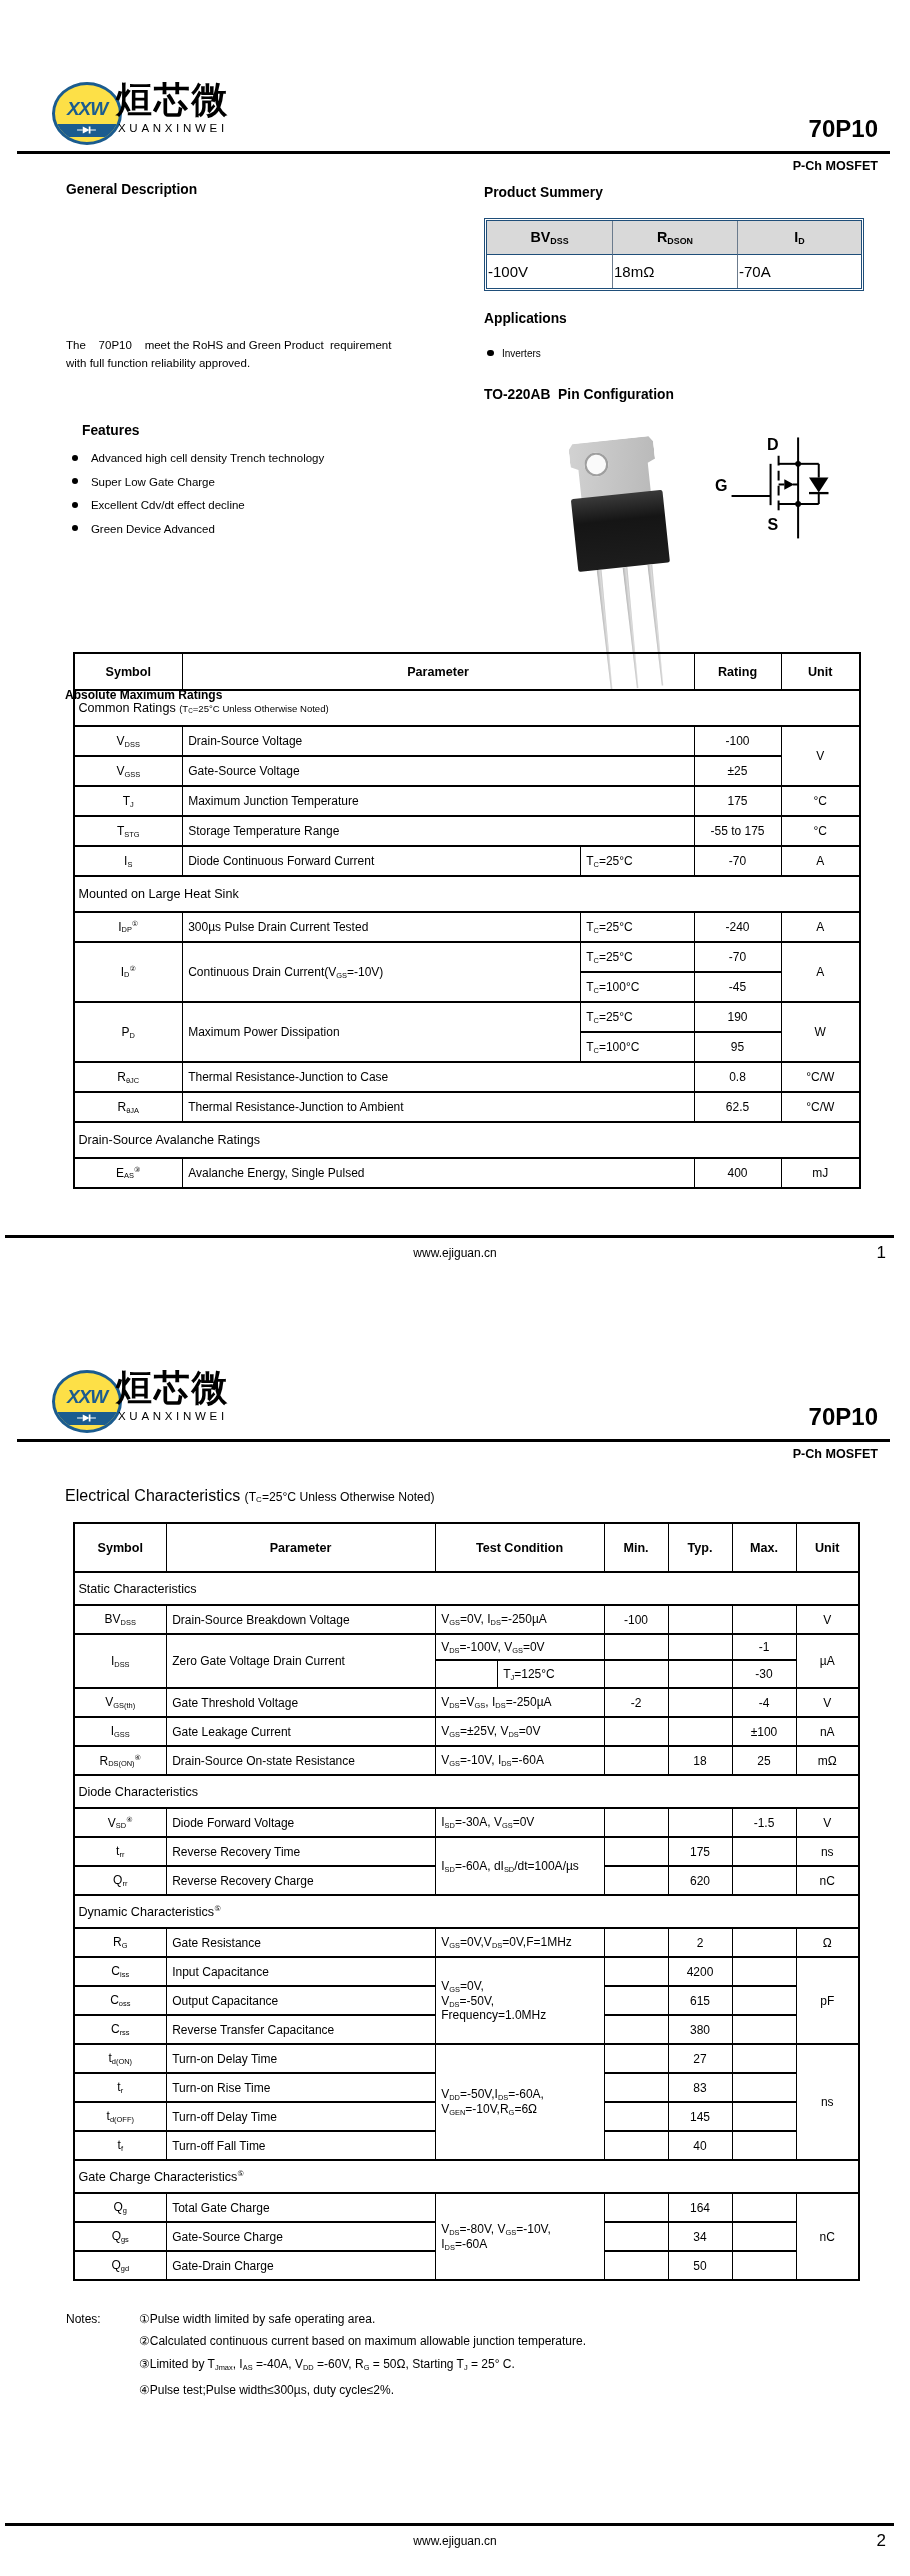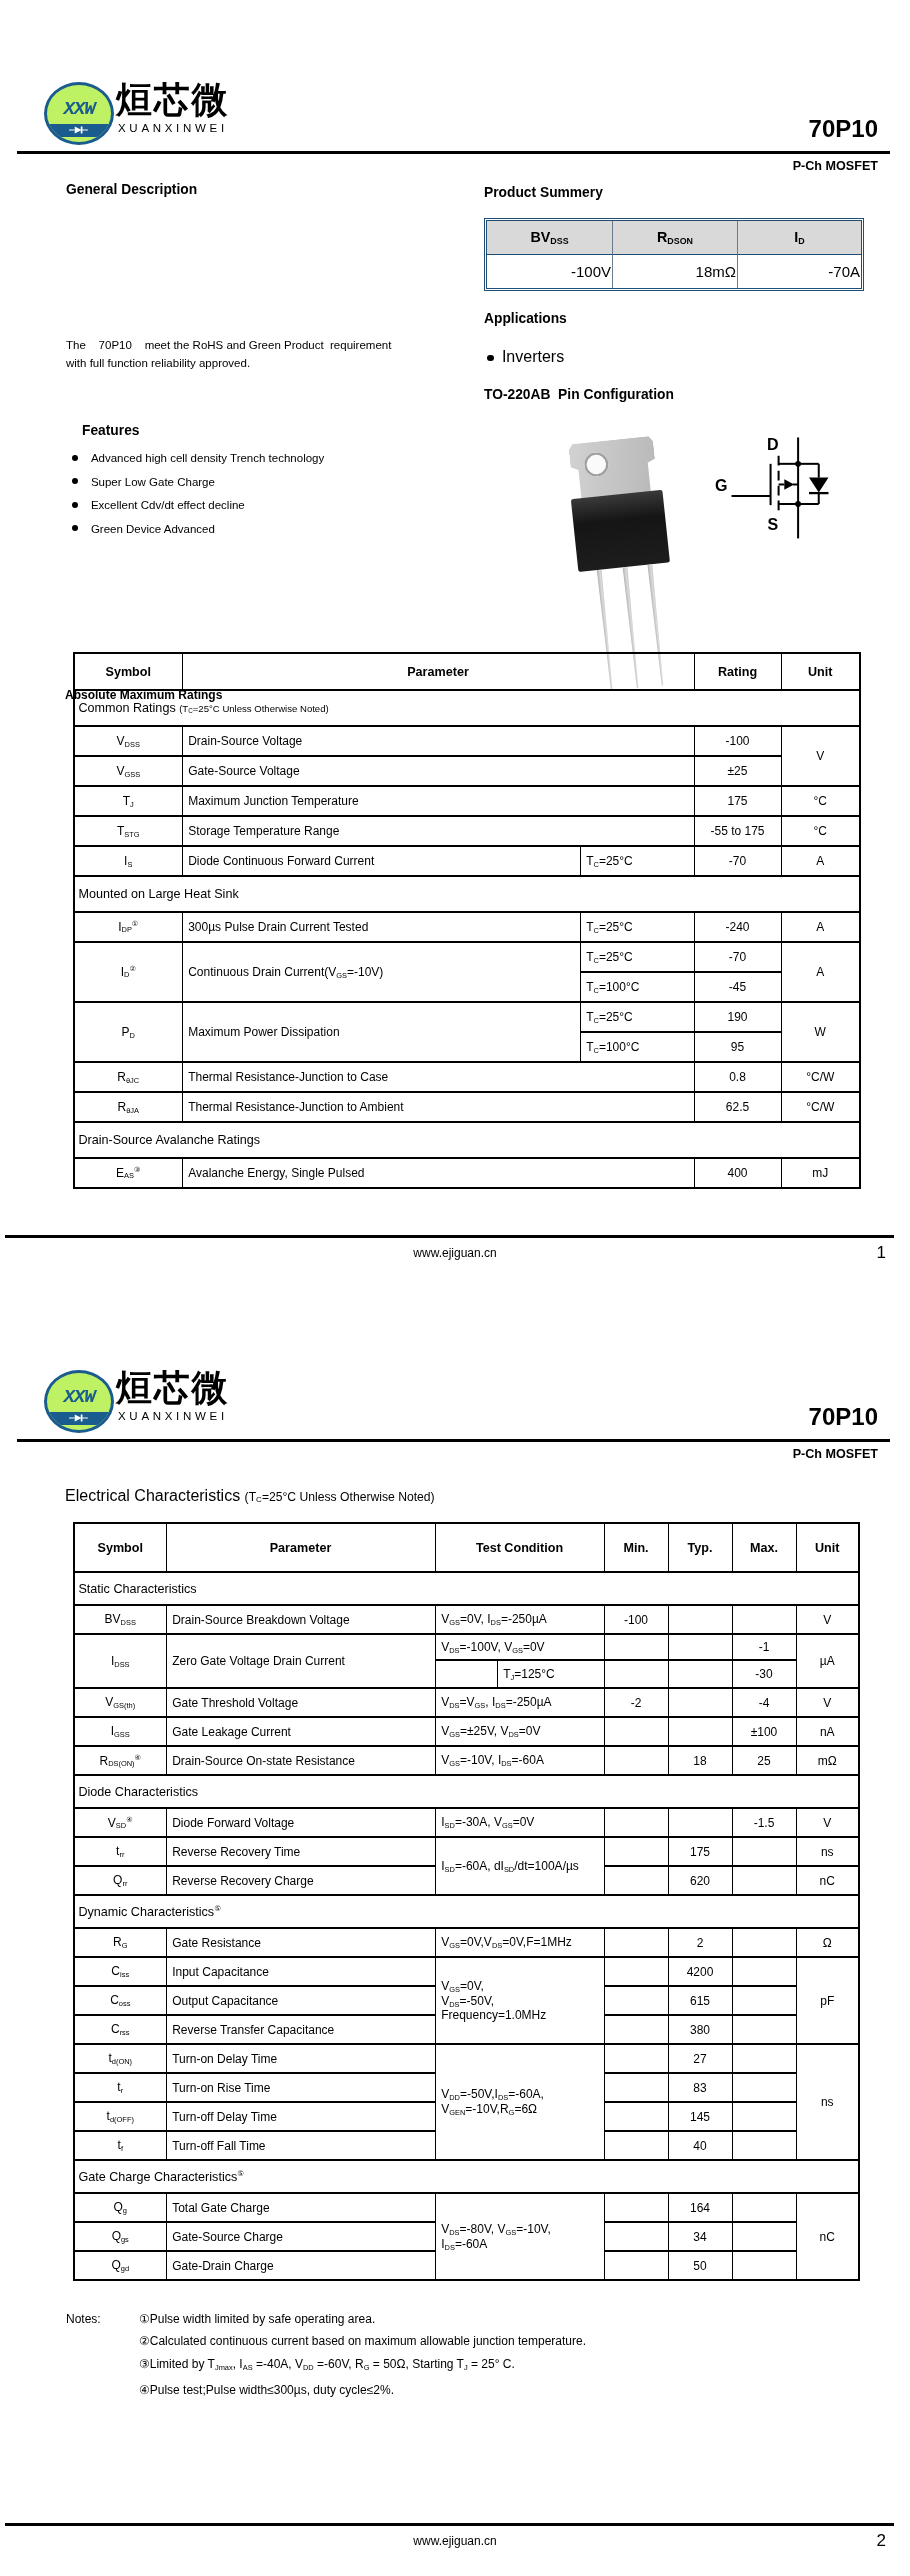--- a/index.html
+++ b/index.html
@@ -10,41 +10,41 @@
   
   .rt-n{}
   .rt-b{font-weight:400;}
   .rt-n2{font-size:0.76em;font-weight:400;}
   .rt-s{font-size:0.62em;vertical-align:-0.22em;}
   .rt-s2{font-size:0.5em;vertical-align:-0.18em;font-weight:400;}
   .rt-u{font-size:0.6em;vertical-align:0.65em;}
 
   
   .brand{position:absolute;left:44px;top:81px;width:356px;height:75px;}
-  .ellipse{position:absolute;left:0;top:1.1px;width:64px;height:57px;border:3.4px solid #1b5c8f;border-radius:50%;overflow:hidden;background:#bef264;font-family:Liberation Mono, monospace;}
+  .ellipse{position:absolute;left:8px;top:1.1px;width:64px;height:57px;border:3.4px solid #1b5c8f;border-radius:50%;overflow:hidden;background:#fde047;}
   .xxw{position:absolute;top:12.6px;left:0;width:100%;text-align:center;font-style:italic;font-weight:700;font-size:19px;color:#1b5c8f;letter-spacing:-1.1px;}
   .band{position:absolute;bottom:5.2px;left:0;right:0;height:13px;background:#1b5c8f;display:flex;align-items:center;justify-content:center;}
   .cn{position:absolute;left:72px;top:0px;font-size:36px;font-weight:700;letter-spacing:1.7px;line-height:38px;font-family:"DejaVu Sans",sans-serif;}
   .en{position:absolute;left:74px;top:41px;font-size:11.5px;letter-spacing:3.7px;}
   .pn70{position:absolute;right:32px;top:115px;font-size:24px;font-weight:700;}
   .hrule{position:absolute;left:17px;right:20px;top:151px;height:2.9px;background:#000;}
   .ptype{position:absolute;right:32px;top:159px;font-size:12.6px;font-weight:700;}
 
   .h2{font-size:13.8px;font-weight:700;white-space:pre;}
   .bodytext{font-size:11.5px;line-height:18px;white-space:pre-wrap;}
 
   .feat{font-size:11.5px;margin-bottom:11.5px;}
   .dot{display:inline-block;width:6.3px;height:6.3px;border-radius:50%;background:#000;margin-right:12.6px;vertical-align:1.1px;}
   .dot2{display:inline-block;width:6.9px;height:6.9px;border-radius:50%;background:#000;margin-right:8px;vertical-align:0.6px;}
 
   
   .pst{border-collapse:separate;border-spacing:0;border:1.1px solid #1f4e79;outline:1.1px solid #1f4e79;outline-offset:1.1px;width:374px;table-layout:fixed;}
   .pst th{background:#d9d9d9;border-bottom:1.7px solid #1f4e79;border-left:0.6px solid #6b7b8d;font-size:14.3px;font-weight:700;height:31px;text-align:center;}
   .pst th:first-child{border-left:none;}
-  .pst td{font-size:15px;height:31px;text-align:right;border-left:0.6px solid #6b7b8d;background:#fff;}
+  .pst td{font-size:15px;height:31px;text-align:left;border-left:0.6px solid #6b7b8d;background:#fff;}
   .pst td:first-child{border-left:none;}
 
   
   .dt{border-collapse:collapse;table-layout:fixed;border:2.3px solid #000;width:785px;}
   .dt td,.dt th{border:1.1px solid #000;border-top-width:2.3px;border-bottom-width:2.3px;padding:0.6px 2.3px;vertical-align:middle;font-size:12px;overflow:hidden;}
   .dt th{font-size:12.6px;font-weight:700;text-align:center;}
   .dt td.c{text-align:center;}
   .dt td.l{text-align:left;padding-left:5.7px;}
   .dt td.sec{text-align:left;padding-left:3.4px;font-size:12.6px;}
   .rh{height:37px;} .rs{height:36px;} .rd{height:30px;}
@@ -119,21 +119,21 @@
     </tr>
     <tr>
       <td>-100V</td>
       <td>18mΩ</td>
       <td>-70A</td>
     </tr>
   </tbody>
     </table>
 
   <div class="abs h2" style="left:484px;top:311px;">Applications</div>
-  <div class="abs" style="left:487px;top:348px;font-size:16px;"><span class="dot2"></span><span>Inverters</span></div>
+  <div class="abs" style="left:487px;top:348px;font-size:10px;"><span class="dot2"></span><span>Inverters</span></div>
 
   <div class="abs h2" style="left:484px;top:387px;">TO-220AB  Pin Configuration</div>
 
   <div class="pkg">
     <div class="pkg-tab"></div>
     <div class="pkg-hole"></div>
     <div class="pkg-body"></div>
     <div class="pkg-leg" style="left:30px;"></div>
     <div class="pkg-leg" style="left:56px;"></div>
     <div class="pkg-leg" style="left:81px;"></div>

